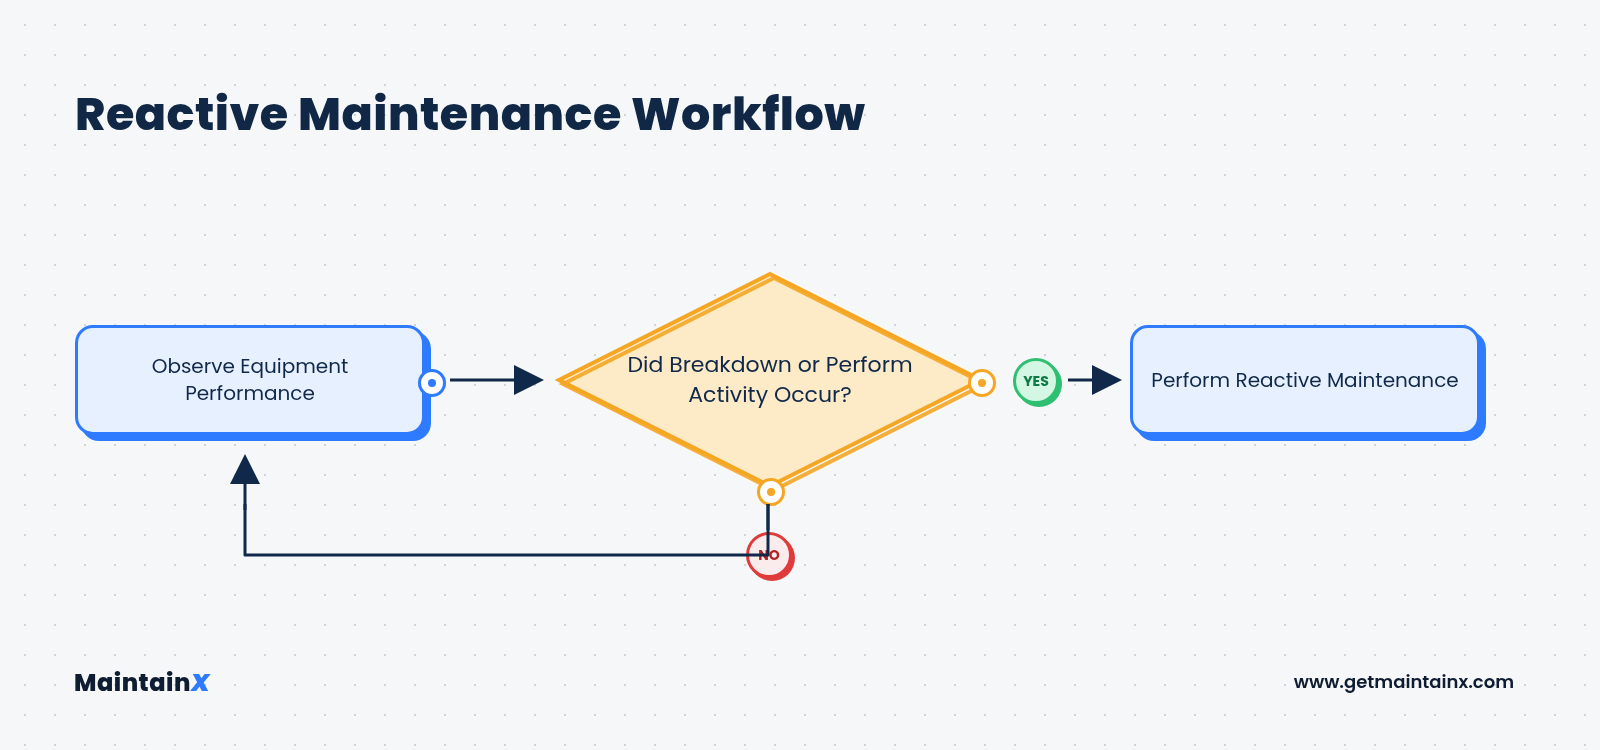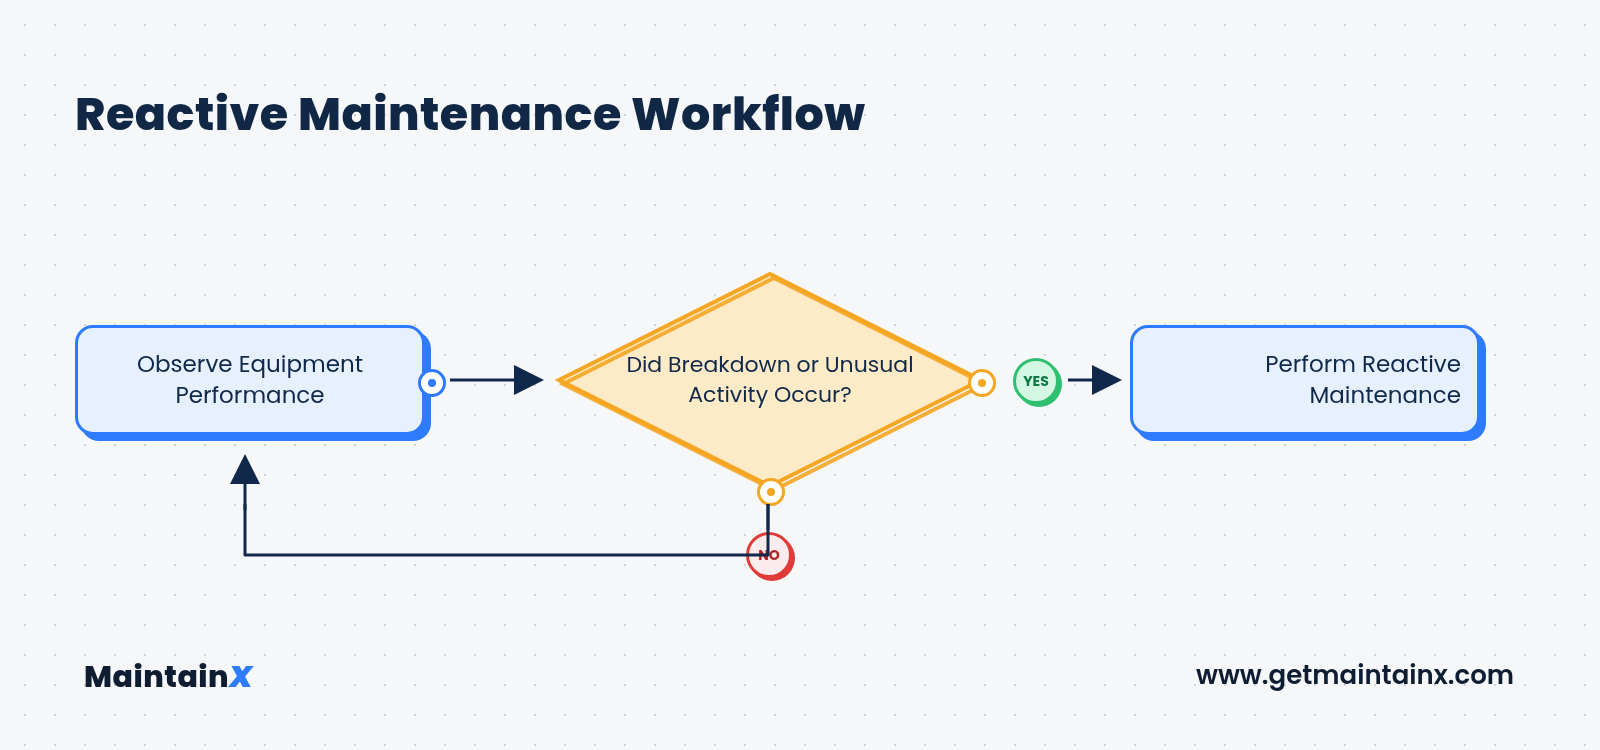--- a/index.html
+++ b/index.html
@@ -18,21 +18,21 @@
     font-size:46px;font-weight:800;color:#102845;
     letter-spacing:.5px;
     margin-top:20px;
   }
   
   .proc{
     position:absolute;width:350px;height:110px;
     background:#e6f0ff;border:3px solid #2f7bff;border-radius:18px;
     box-shadow:6px 6px 0 0 #2f7bff;
     display:flex;align-items:center;justify-content:center;text-align:center;
-    font-size:23px;color:#10294a;padding:0 16px;box-sizing:border-box;
+    font-size:20px;color:#10294a;padding:0 16px;box-sizing:border-box;
     line-height:1.35;
   }
   #box-observe{left:75px;top:325px;}
   #box-perform{left:1130px;top:325px;text-align:right;}
   
   .diamond-wrap{
     position:absolute;left:555px;top:270px;width:430px;height:220px;
   }
   .diamond{
     position:absolute;inset:0;
@@ -61,23 +61,23 @@
     box-sizing:border-box;
   }
   .badge.yes{background:#d4f7e4;border:3px solid #2fbf71;color:#0f7a46;
     box-shadow:3px 3px 0 0 #2fbf71;}
   .badge.no{background:#faecec;border:3px solid #e03b3b;color:#b02323;
     box-shadow:3px 3px 0 0 #e03b3b;}
   
   .arrow{position:absolute;}
   .arrow svg{display:block;overflow:visible;}
   
-  .logo{position:absolute;left:84px;bottom:50px;font-size:30px;font-weight:800;color:#0f1d33;letter-spacing:.5px;}
+  .logo{position:absolute;left:74px;bottom:50px;font-size:24px;font-weight:800;color:#0f1d33;letter-spacing:.5px;}
   .logo .x{color:#2f7bff;font-weight:900;font-style:italic;}
-  .url{position:absolute;right:86px;bottom:55px;font-size:26px;font-weight:600;color:#0f1d33;}
+  .url{position:absolute;right:86px;bottom:55px;font-size:18px;font-weight:600;color:#0f1d33;}
 </style>
 </head>
 <body>
 
 <div class="title">Reactive Maintenance Workflow</div>
 
 <div id="box-observe" class="proc">
   <span>Observe Equipment Performance</span>
 </div>
 <div class="node blue" style="left:418px;top:369px;">
@@ -95,21 +95,21 @@
   </svg>
 </div>
 
 <div class="diamond-wrap">
   <div class="diamond">
     <svg viewBox="0 0 430 220">
       <polygon points="215,4 426,110 215,216 4,110" fill="#fdebc8" stroke="#f5a623" stroke-width="4"></polygon>
       <polygon points="215,4 426,110 215,216 4,110" fill="none" stroke="#f5a623" stroke-width="4" transform="translate(4,4)" opacity="0.9"></polygon>
     </svg>
   </div>
-  <div class="diamond-text">Did Breakdown or Unusual Activity Occur?</div>
+  <div class="diamond-text">Did Breakdown or Perform Activity Occur?</div>
 </div>
 <div class="node orange" style="left:968px;top:369px;">
     <div class="dot"></div>
   </div>
 <div class="node orange" style="left:757px;top:478px;">
     <div class="dot"></div>
   </div>
 
 <div class="badge yes" style="left:1013px;top:358px;">
   <span>YES</span>

